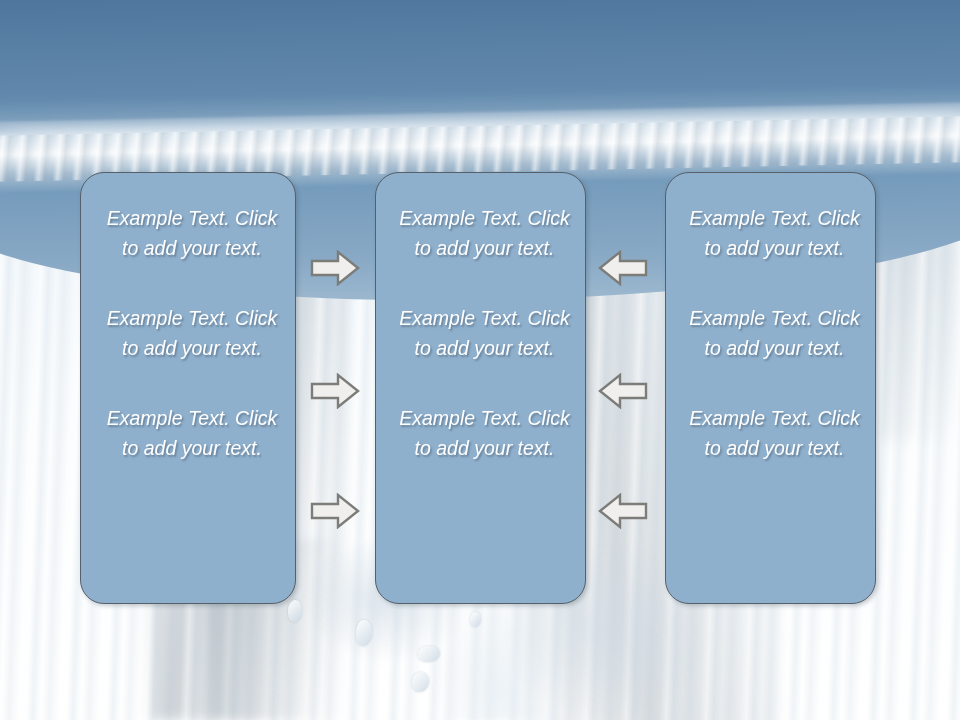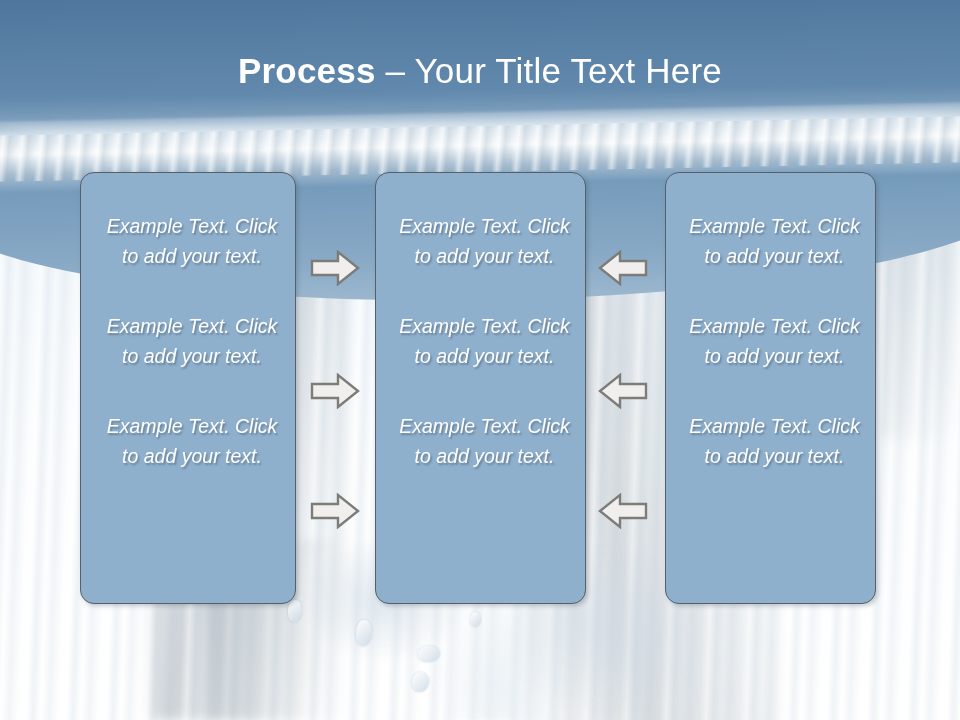--- a/index.html
+++ b/index.html
@@ -138,27 +138,27 @@
   .title .t-bold { font-weight: bold; }
   .title .t-rest { font-weight: normal; }
 
   
   .col-box {
     position: absolute;
     top: 172px;
     height: 432px;
     background: #8fb0cd;
     border: 1.5px solid #55606b;
-    border-radius: 14px;
+    border-radius: 24px;
     box-shadow: 2px 2px 4px rgba(70,85,100,0.30);
     box-sizing: border-box;
     display: flex;
     flex-direction: column;
     justify-content: flex-start;
-    padding-top: 38px;
+    padding-top: 30px;
   }
   #box-1 { left: 80px;  width: 216px; }
   #box-2 { left: 375px; width: 211px; }
   #box-3 { left: 665px; width: 211px; }
 
   .box-text {
     font-style: italic;
     font-size: 19.5px;
     line-height: 30px;
     color: #ffffff;
@@ -203,23 +203,20 @@
   <div class="droplet" style="left:418px; top:646px; width:22px; height:16px;"></div>
   <div class="droplet" style="left:288px; top:600px; width:14px; height:22px;"></div>
   <div class="droplet" style="left:470px; top:612px; width:11px; height:15px;"></div>
 
   <div class="header-band"></div>
   <div class="header-sheen"></div>
 
   <div class="bg-waterline"></div>
   <div class="bg-ripple"></div>
 
-  <div class="title">
-    <span class="t-bold">Process </span><span class="t-rest">– Your Title Text Here</span>
-  </div>
 
   <div class="col-box" id="box-1">
     <div class="box-text">Example Text. Click  to add your text.</div>
     <div class="spacer-a"></div>
     <div class="box-text">Example Text. Click  to add your text.</div>
     <div class="spacer-b"></div>
     <div class="box-text">Example Text. Click  to add your text.</div>
   </div>
 
   <div class="col-box" id="box-2">

